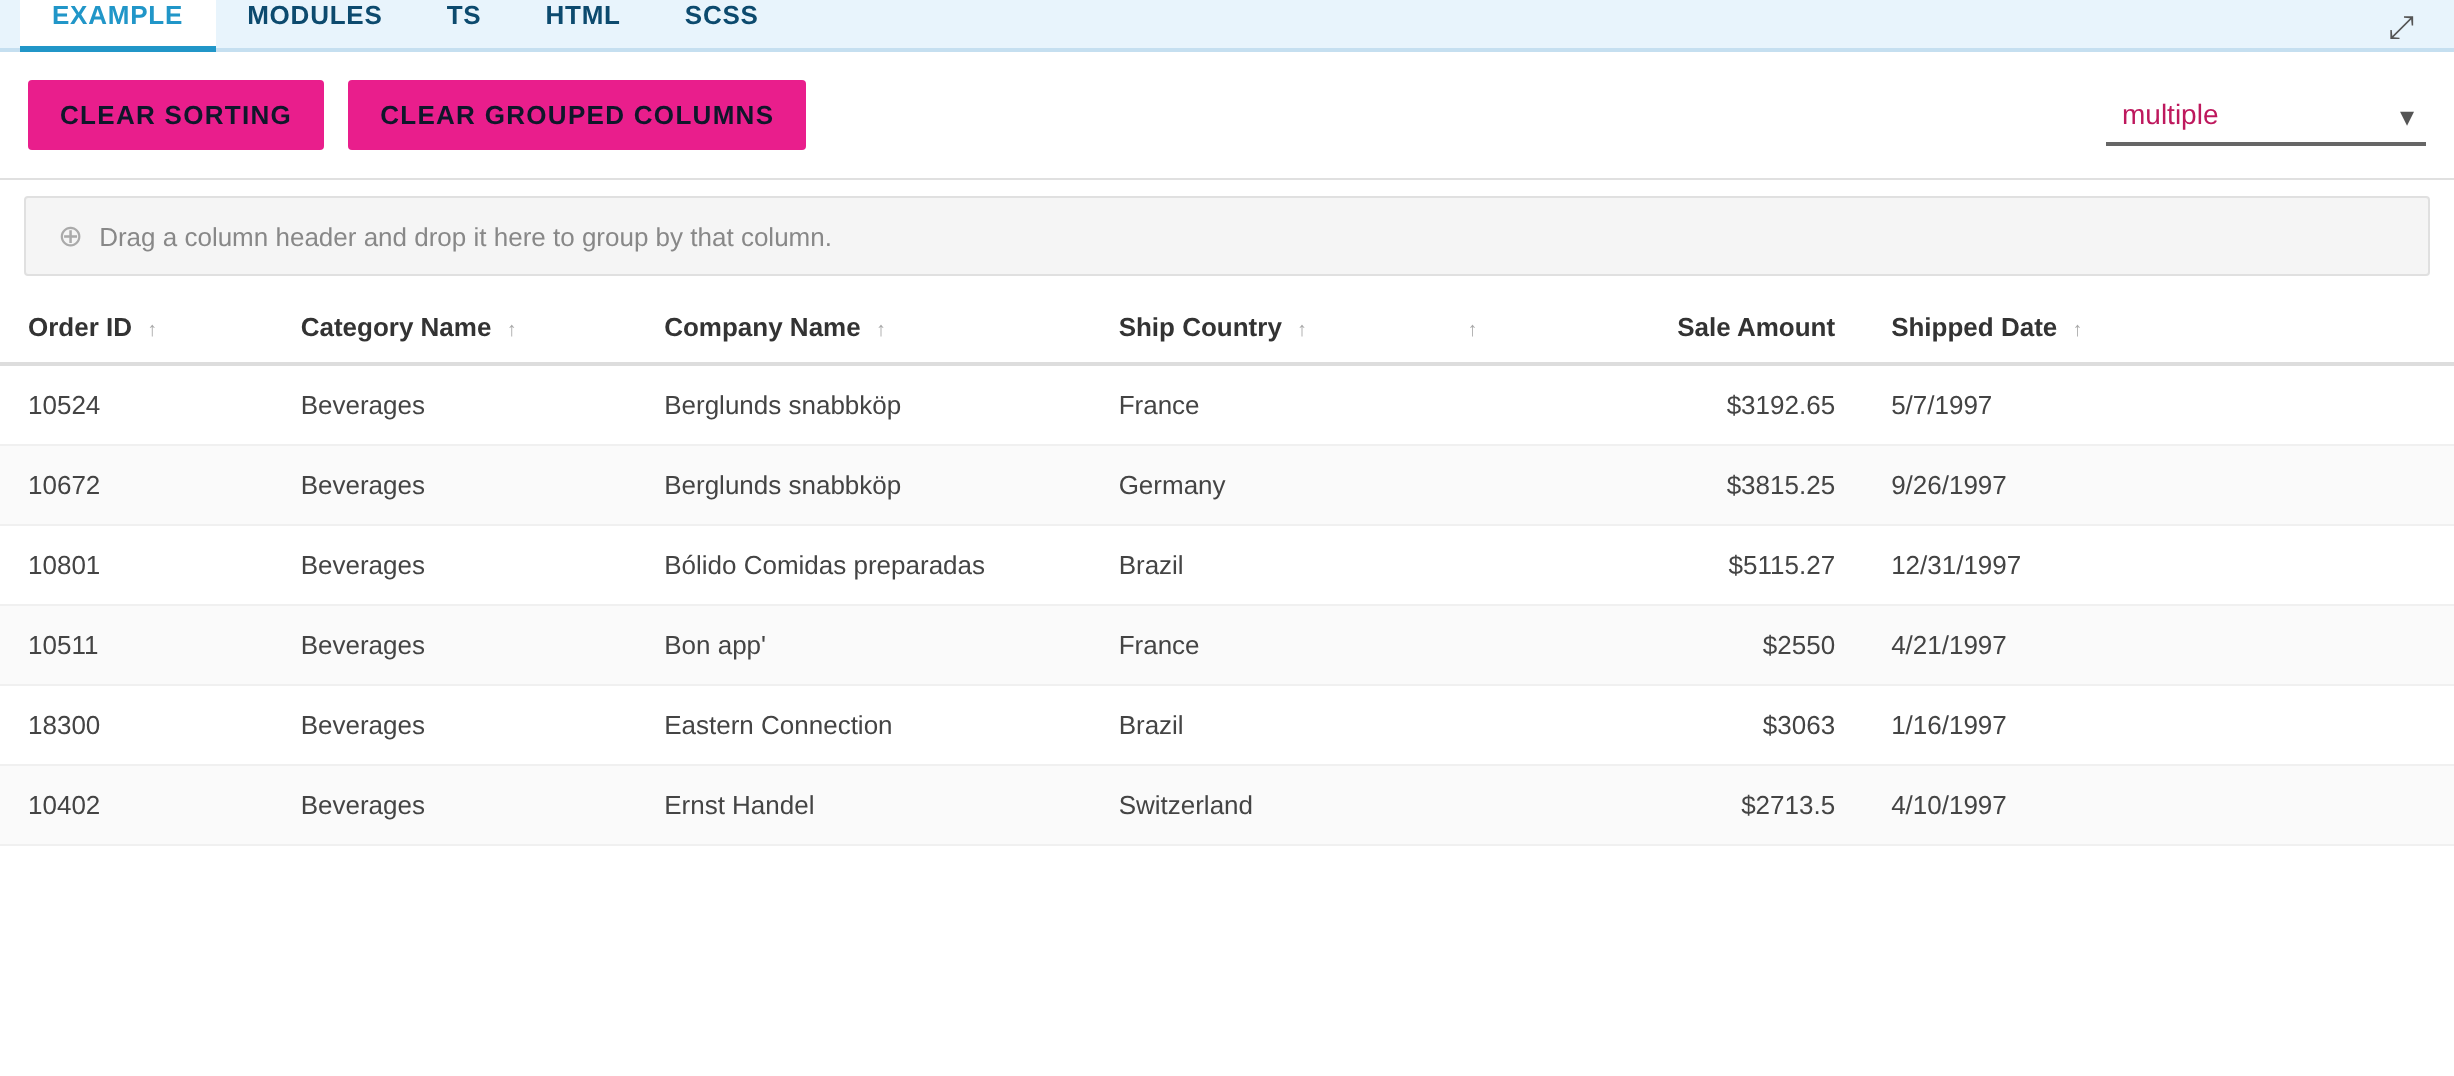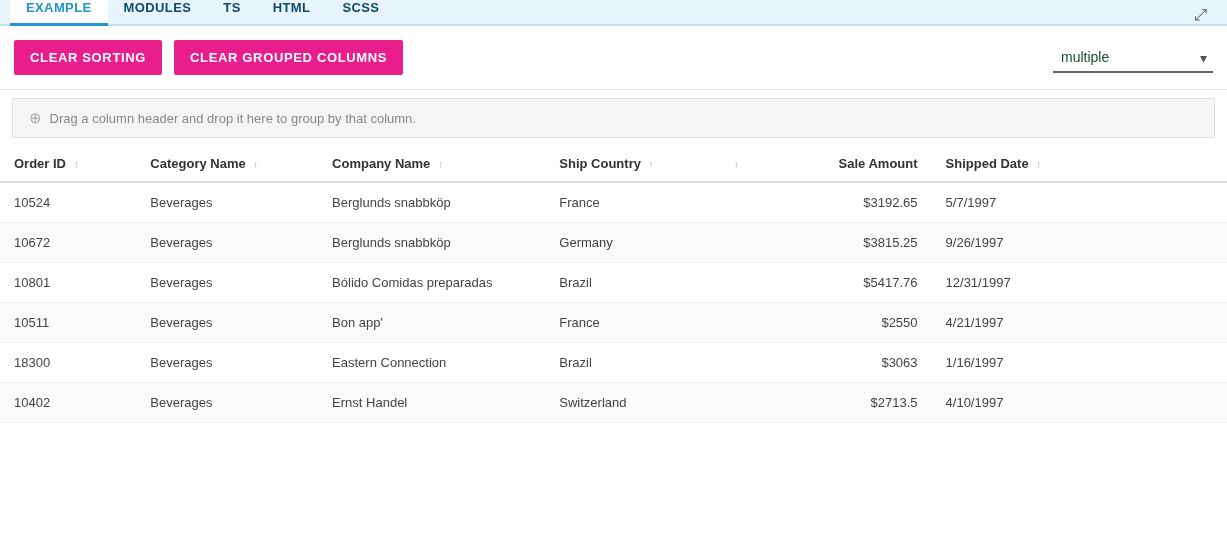--- a/index.html
+++ b/index.html
@@ -43,42 +43,42 @@
     .toolbar {
       display: flex;
       align-items: center;
       padding: 14px 14px;
       background: #fff;
       border-bottom: 1px solid #e0e0e0;
       gap: 12px;
     }
     .btn-pink {
       background: #e91e8c;
-      color: #ffffff;
+      color: #0f172a;
       border: none;
       padding: 10px 16px;
       font-size: 13px;
       font-weight: 700;
       cursor: pointer;
       letter-spacing: 0.05em;
       border-radius: 2px;
     }
 
     .dropdown-wrapper {
       margin-left: auto;
       display: flex;
       align-items: center;
       position: relative;
     }
     .dropdown-select {
       border: none;
       border-bottom: 2px solid #666;
       padding: 6px 30px 6px 8px;
       font-size: 14px;
-      color: #14532d;
+      color: #be185d;
       background: transparent;
       appearance: none;
       cursor: pointer;
       min-width: 160px;
     }
     .dropdown-arrow {
       position: absolute;
       right: 6px;
       top: 50%;
       transform: translateY(-50%);
@@ -245,21 +245,21 @@
           <td class="col-sale right">$3815.25</td>
           <td class="col-shipped">9/26/1997</td>
           <td class="col-last"></td>
         </tr>
         <tr>
           <td class="col-orderid">10801</td>
           <td class="col-category">Beverages</td>
           <td class="col-company">Bólido Comidas preparadas</td>
           <td class="col-country">Brazil</td>
           <td class="col-extra"></td>
-          <td class="col-sale right">$5417.76</td>
+          <td class="col-sale right">$5115.27</td>
           <td class="col-shipped">12/31/1997</td>
           <td class="col-last"></td>
         </tr>
         <tr>
           <td class="col-orderid">10511</td>
           <td class="col-category">Beverages</td>
           <td class="col-company">Bon app'</td>
           <td class="col-country">France</td>
           <td class="col-extra"></td>
           <td class="col-sale right">$2550</td>

